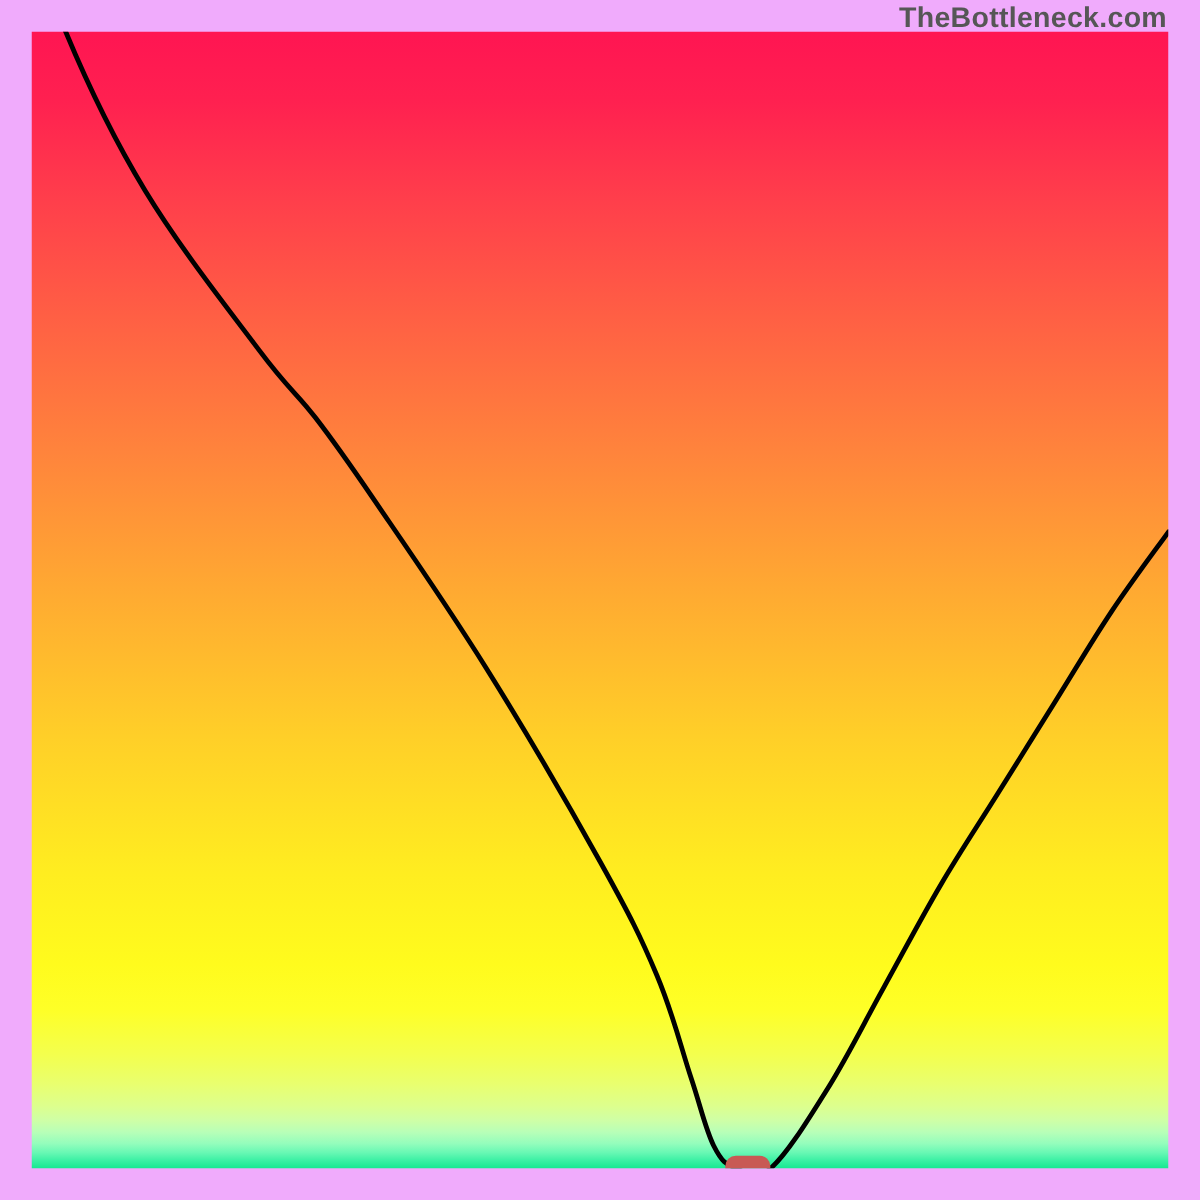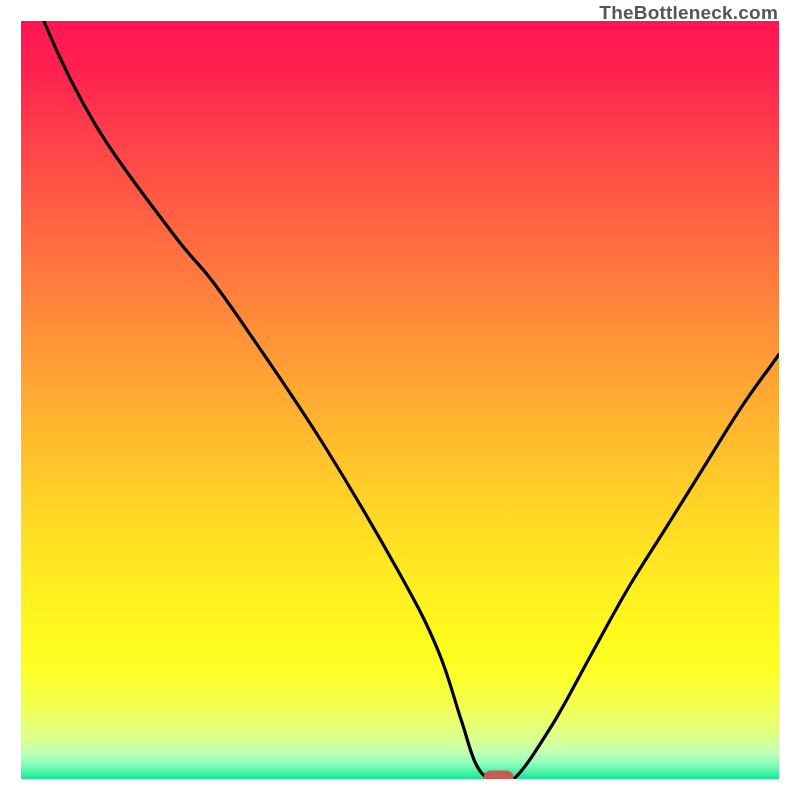--- a/index.html
+++ b/index.html
@@ -6,21 +6,21 @@
     margin: 0;
     padding: 0;
     width: 800px;
     height: 800px;
     background: #000000;
   }
   .frame {
     position: relative;
     width: 800px;
     height: 800px;
-    background: #ffffff;
+    background: #f0abfc;
   }
   .plot-area {
     position: absolute;
     left: 21px;
     top: 21px;
     width: 758px;
     height: 758px;
     
   }
   .attribution {

